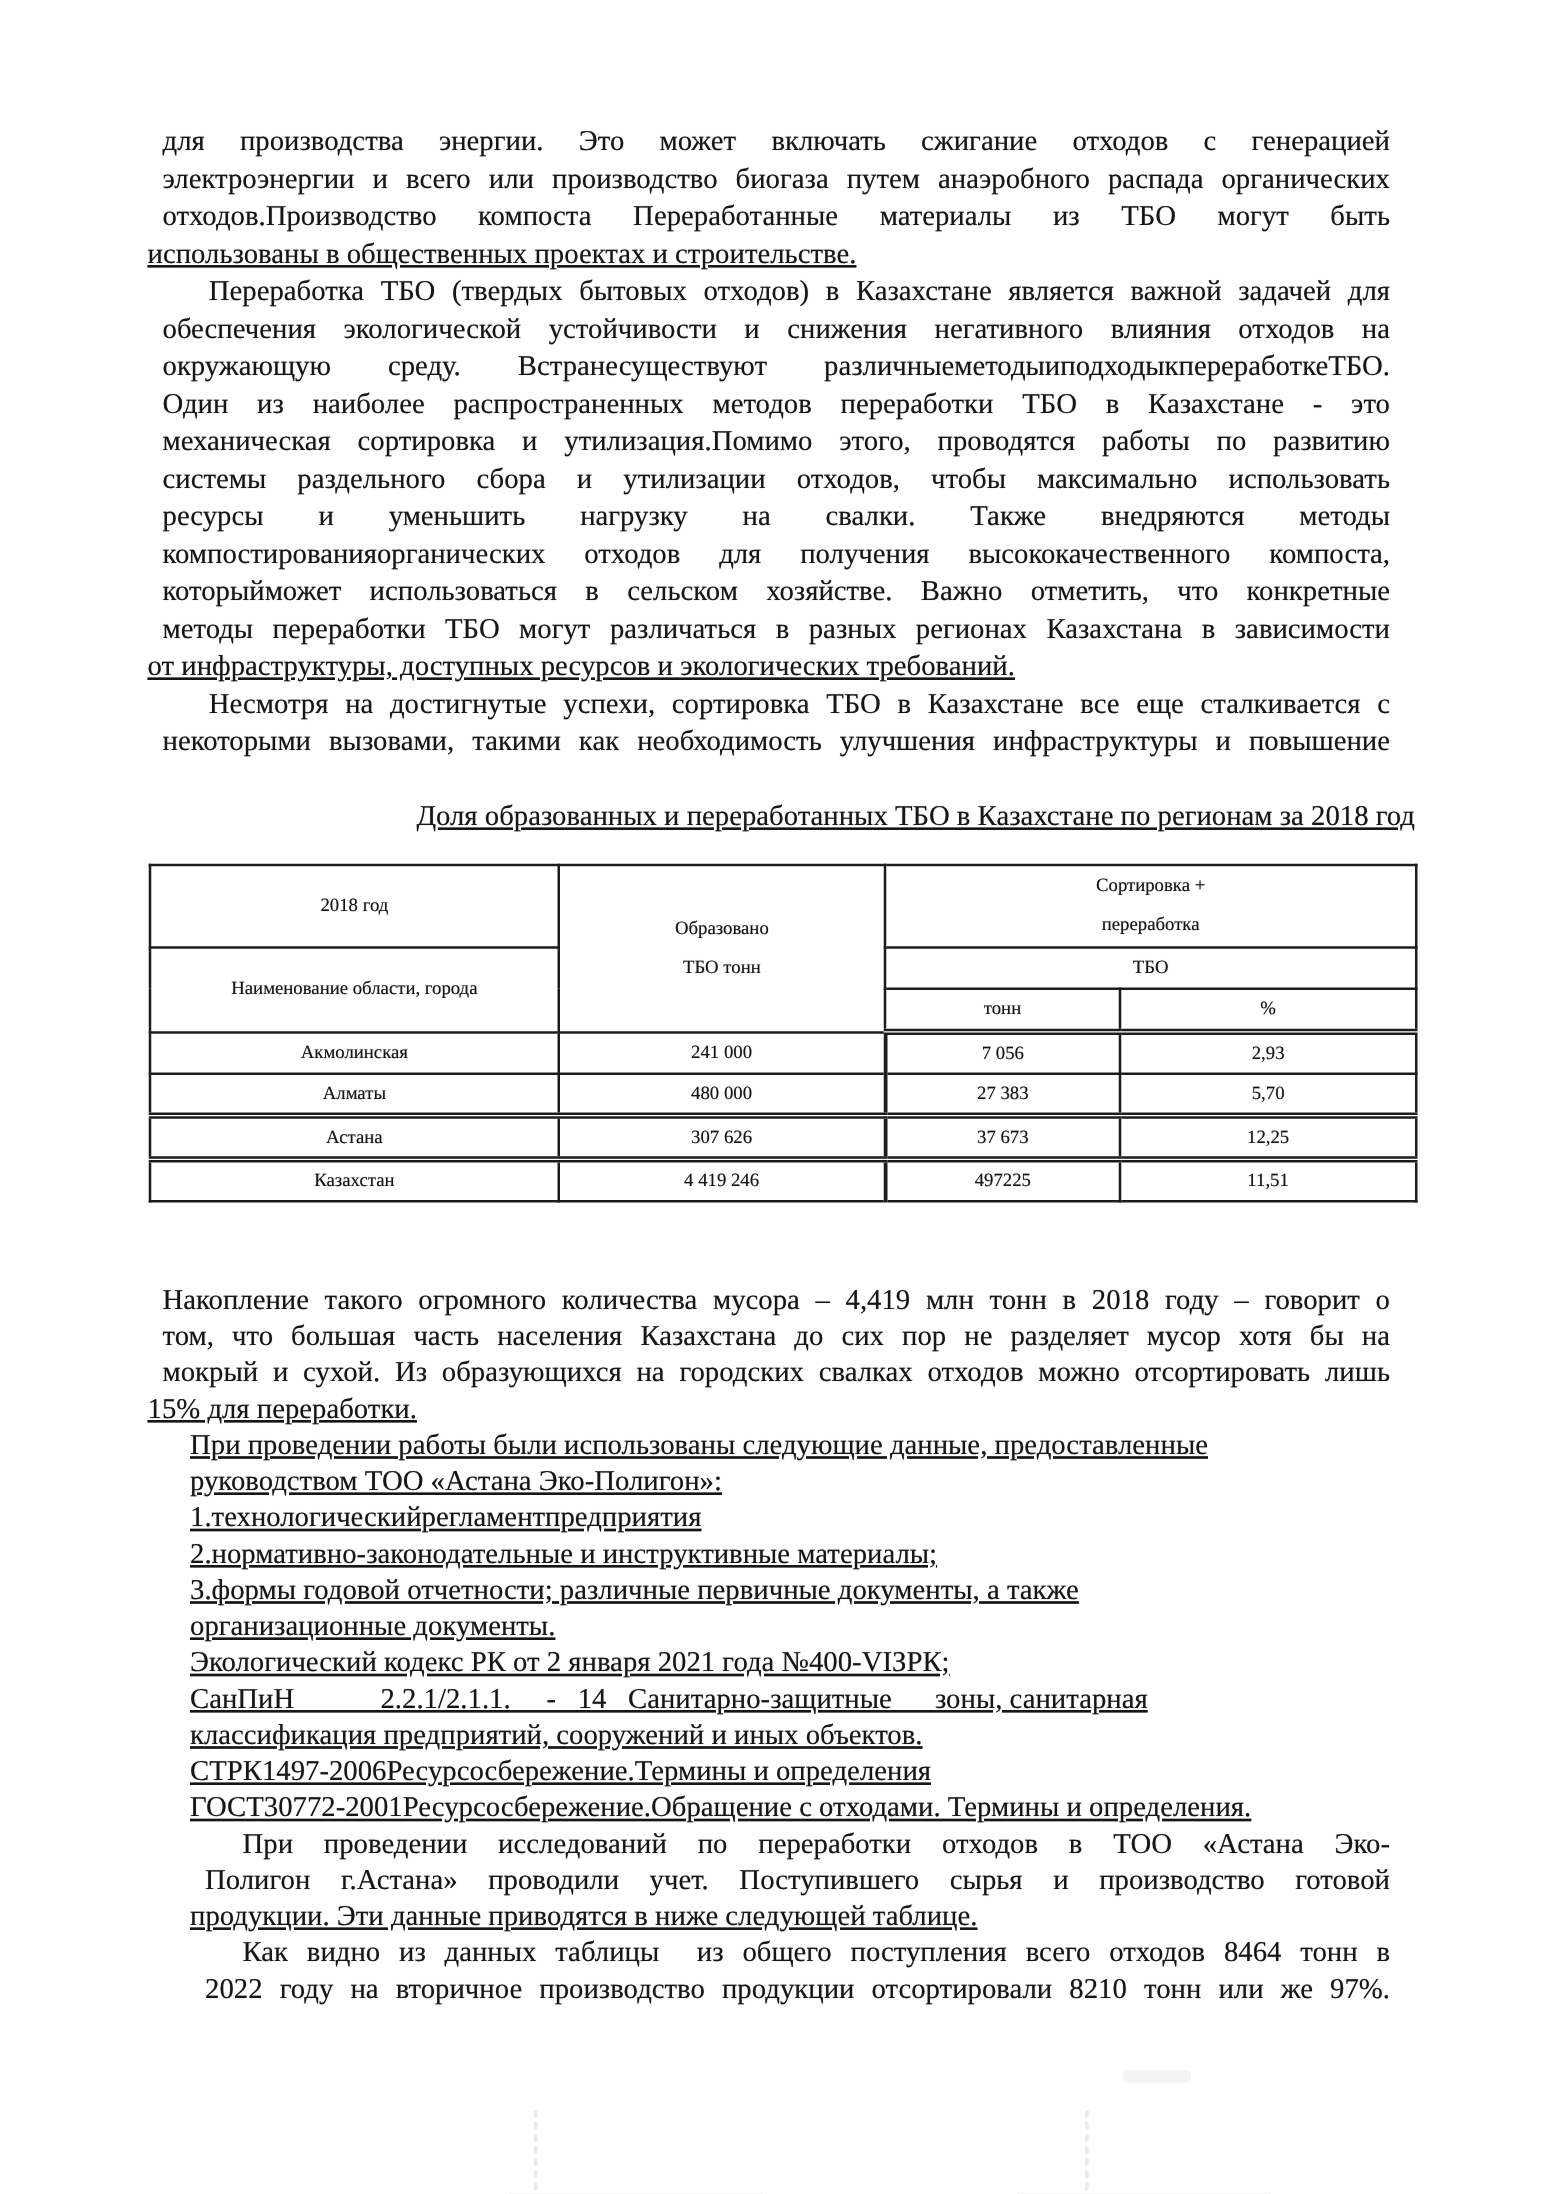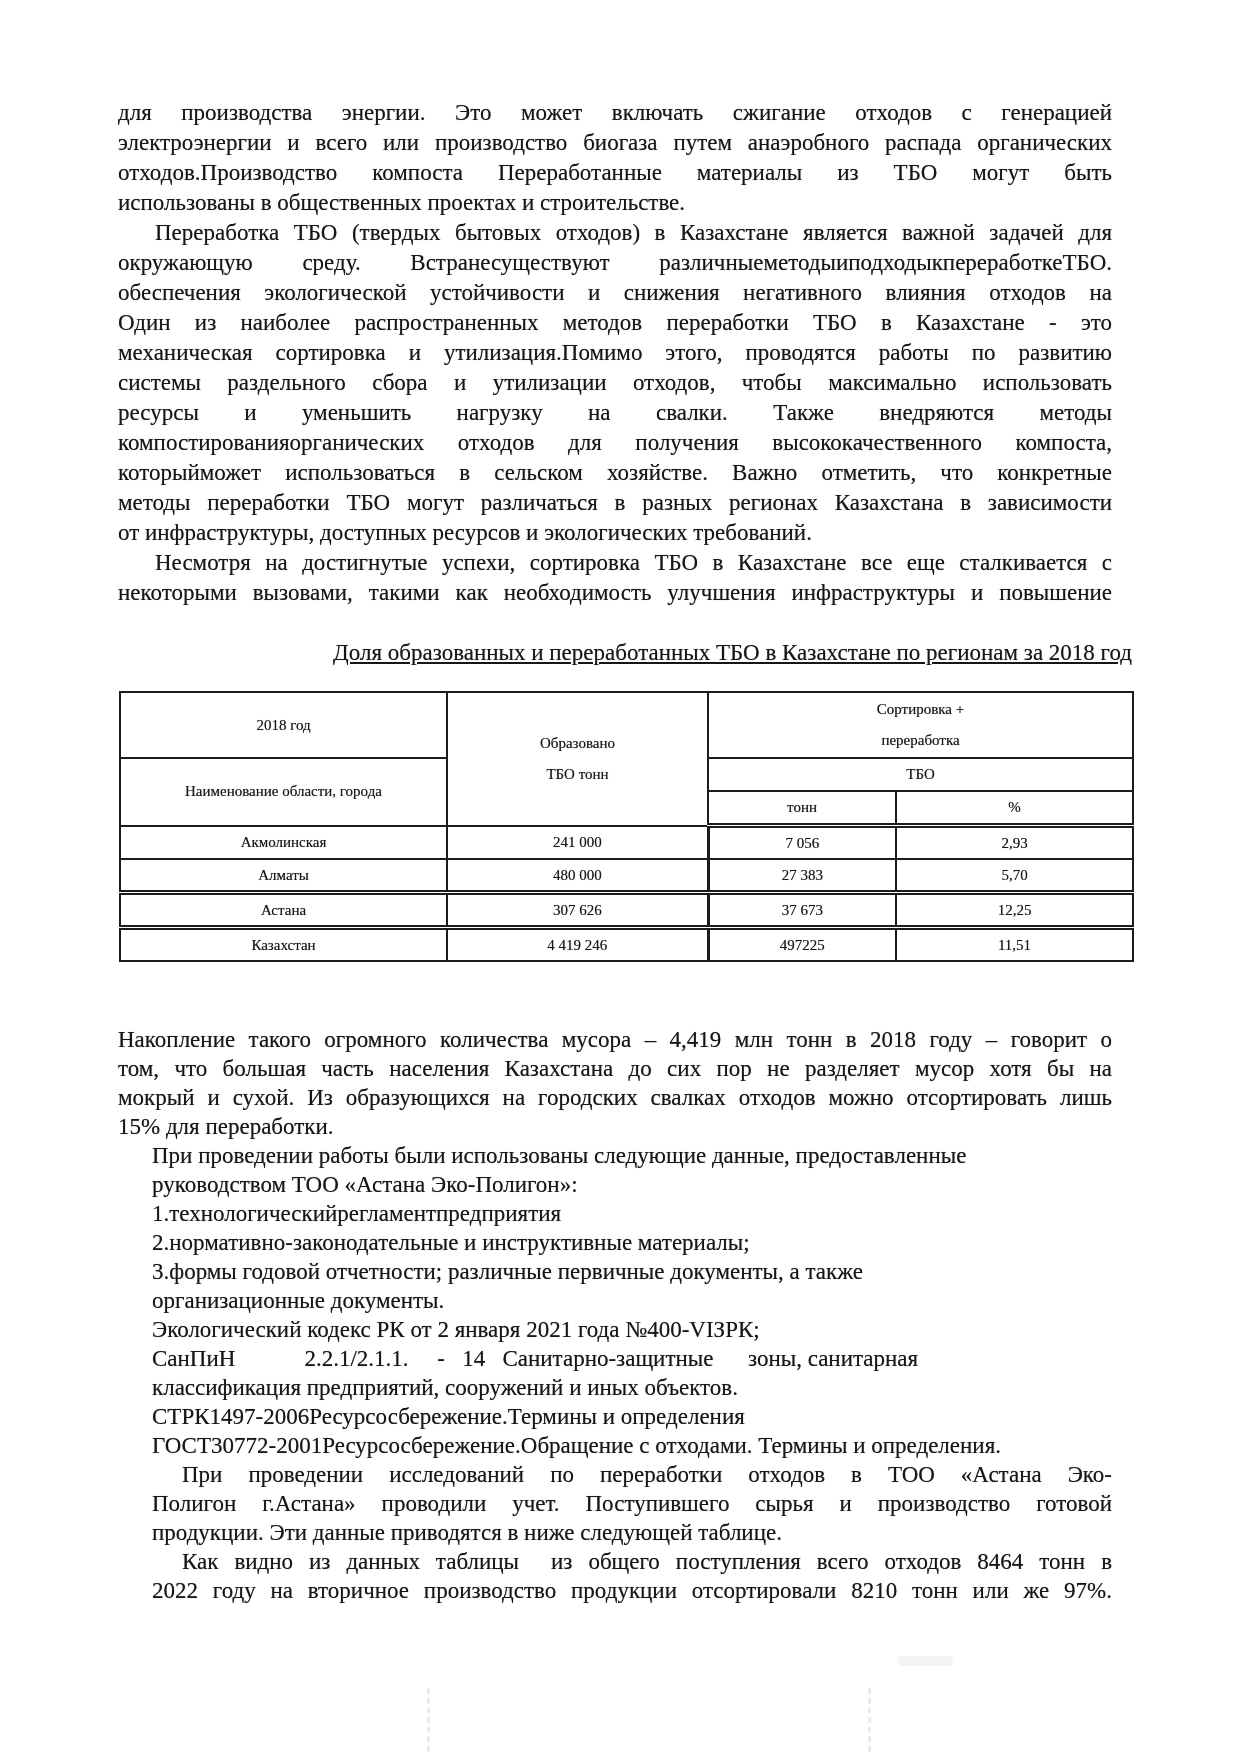--- a/index.html
+++ b/index.html
@@ -15,22 +15,22 @@
   }
   .content {
     position: absolute;
     left: 118px;
     top: 98px;
     width: 994px;
     font-size: 23px;
     text-shadow: 0 0 0.7px rgba(22,22,22,0.55);
   }
   .para.top { line-height: 30px; }
-  .jl { text-align: justify; text-align-last: justify; }
-  .ll { text-align: left; text-align-last: left; }
+  .jl { text-align: justify; text-align-last: justify; margin-left: 12px; }
+  .ll { text-align: left; text-align-last: left; text-decoration: underline; }
   .ind { text-indent: 37px; }
   .lower .ind { text-indent: 30px; }
 
   .table-title {
     margin-top: 30px;
     line-height: 30px;
     width: 1014px;
     padding-left: 70px;
     box-sizing: border-box;
     text-align: right;
@@ -99,22 +99,22 @@
 
     <div class="para top">
         <div class="jl">для производства энергии. Это может включать сжигание отходов с генерацией</div>
         <div class="jl">электроэнергии и всего или производство биогаза путем анаэробного распада органических</div>
         <div class="jl">отходов.Производство компоста Переработанные материалы из ТБО могут быть</div>
         <div class="ll">использованы в общественных проектах и строительстве.</div>
       </div>
 
     <div class="para top">
         <div class="jl ind">Переработка ТБО (твердых бытовых отходов) в Казахстане является важной задачей для</div>
+        <div class="jl">обеспечения экологической устойчивости и снижения негативного влияния отходов на</div>
         <div class="jl">окружающую среду. Встранесуществуют различныеметодыиподходыкпереработкеТБО.</div>
-        <div class="jl">обеспечения экологической устойчивости и снижения негативного влияния отходов на</div>
         <div class="jl">Один из наиболее распространенных методов переработки ТБО в Казахстане - это</div>
         <div class="jl">механическая сортировка и утилизация.Помимо этого, проводятся работы по развитию</div>
         <div class="jl">системы раздельного сбора и утилизации отходов, чтобы максимально использовать</div>
         <div class="jl">ресурсы и уменьшить нагрузку на свалки. Также внедряются методы</div>
         <div class="jl">компостированияорганических отходов для получения высококачественного компоста,</div>
         <div class="jl">которыйможет использоваться в сельском хозяйстве. Важно отметить, что конкретные</div>
         <div class="jl">методы переработки ТБО могут различаться в разных регионах Казахстана в зависимости</div>
         <div class="ll">от инфраструктуры, доступных ресурсов и экологических требований.</div>
       </div>
 

